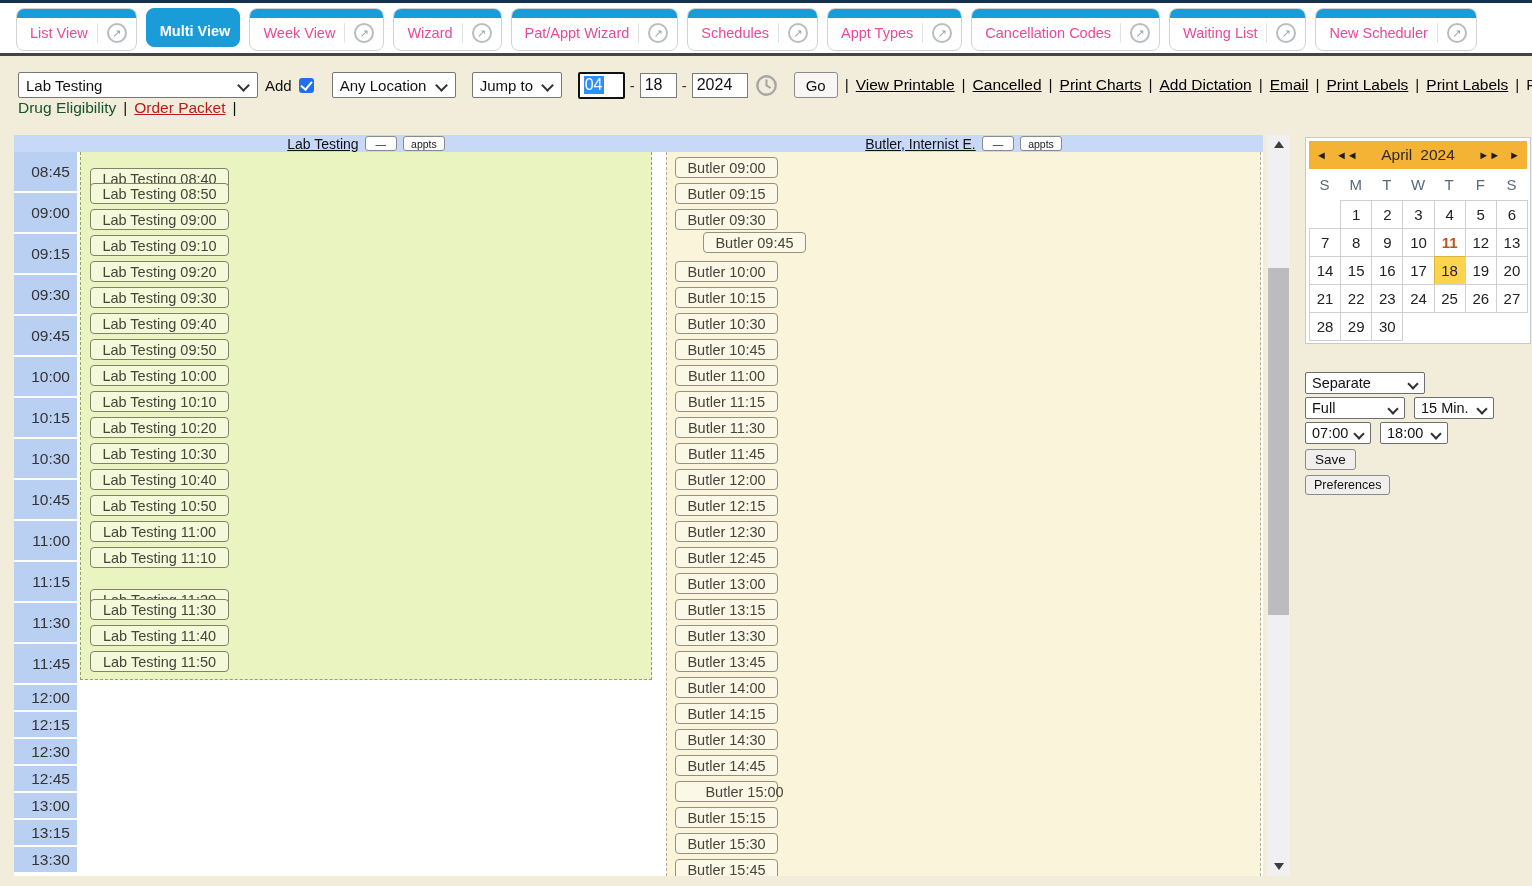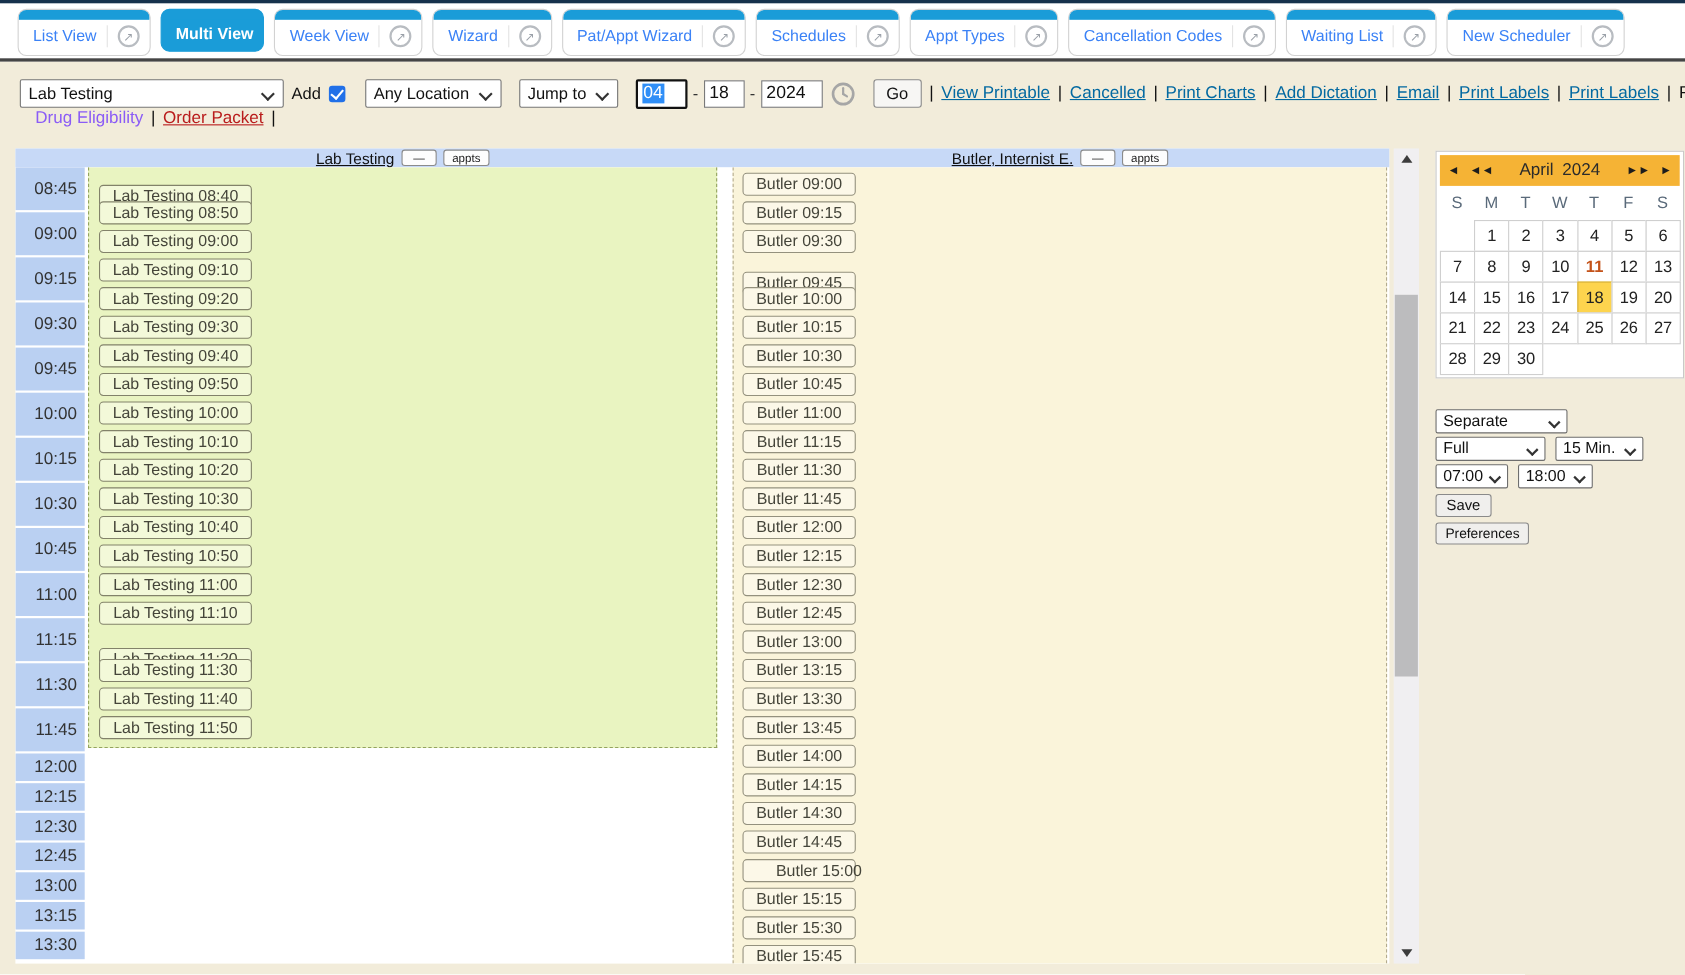--- a/index.html
+++ b/index.html
@@ -6,21 +6,21 @@
   body { font-family:"Liberation Sans", sans-serif; }
   .page { position:relative; width:1532px; height:886px; background:#f2ecda; overflow:hidden; font-family:"Liberation Sans", sans-serif; }
 
   
   .tabbar { position:absolute; top:0; left:0; right:0; height:56px; background:#ffffff;
             border-top:3px solid #16324c; border-bottom:3px solid #454545;
             display:flex; align-items:flex-start; padding:5px 0 0 16px; gap:9px; }
   .tab { border-radius:8px; overflow:hidden; background:#fff; border:1px solid #d2d2d2; display:flex; flex-direction:column; cursor:pointer; }
   .tab .cap { height:9px; background:#1a9cd8; }
   .tab-body { display:flex; align-items:center; padding:5px 9px 7px 13px; gap:9px; }
-  .tab-label { font-size:14.5px; color:#3b82f6; white-space:nowrap; }
+  .tab-label { font-size:14.5px; color:#ec4899; white-space:nowrap; }
   .tab-sep { width:1px; align-self:stretch; background:#e3e3e3; }
   .ext { width:20px; height:20px; border:2px solid #b8bcc1; border-radius:50%; color:#9aa0a8;
          font-size:11px; display:flex; align-items:center; justify-content:center; flex:0 0 auto; }
   .tab.active { background:#1a9cd8; border-color:#1a9cd8; }
   .tab.active .cap { background:#1a9cd8; }
   .tab.active .tab-label { color:#fff; font-weight:bold; }
 
   
   .toolbar { position:absolute; top:71px; left:18px; height:28px; display:flex; align-items:center; gap:7px; font-size:15px; color:#111; }
   .sel { position:relative; height:26px; background:#fff; border:1px solid #767676; border-radius:2px;
@@ -33,25 +33,25 @@
   .checkbox { width:15px; height:15px; background:#2170e8; border-radius:3px; position:relative; cursor:pointer; }
   .checkbox::after { content:""; position:absolute; left:4px; top:1px; width:5px; height:9px;
                      border-right:2px solid #fff; border-bottom:2px solid #fff; transform:rotate(40deg); }
   .din { height:25px; border:1px solid #7a7a7a; background:#fff; display:flex; align-items:center; padding:0 4px; font-size:16px; color:#111;text-align:right; }
   .din.focus { border:2px solid #111; border-radius:2px; height:27px; }
   .din.m { width:47px; } .din.d { width:37px; } .din.y { width:56px; }
   .din .hl { background:#2f8ef7; color:#fff; padding:0 1px; }
   .dsep { font-size:15px; color:#333; margin:0 -2px; }
   .btn-go { height:26px; padding:0 11px; background:#f7f6f4; border:1px solid #8b8b8b; border-radius:3px;
             font-size:15px; color:#111; font-family:"Liberation Sans",sans-serif; cursor:pointer; }
-  .tlink { color:#0369a1; text-decoration:underline; cursor:pointer; white-space:nowrap; }
+  .tlink { color:#000000; text-decoration:underline; cursor:pointer; white-space:nowrap; }
   .runall { color:#111; white-space:nowrap; cursor:pointer; }
   .sep { color:#111; }
   .row2 { position:absolute; top:99px; left:18px; font-size:15.5px; color:#111; display:flex; gap:7px; align-items:center; }
-  .plain-link { color:#8b5cf6; cursor:pointer;margin-left:14px; }
+  .plain-link { color:#14532d; cursor:pointer; }
   .u-link { color:#b91c1c; text-decoration:underline; cursor:pointer; }
 
   
   .sched { position:absolute; left:14px; top:135px; width:1249px; height:741px; background:#ffffff; }
   .sched-head { position:absolute; top:0; left:0; right:0; height:17px; background:#c7d9f7; }
   .hgroup { position:absolute; top:0; height:17px; display:flex; align-items:center; justify-content:center; gap:6px; }
   .hg-lab { left:66px; width:572px; }
   .hg-butler { left:652px; width:595px; }
   .htitle { font-size:14px; color:#111; text-decoration:underline; cursor:pointer; white-space:nowrap; }
   .hbtn { height:15px; padding:0 7px; font-size:10.5px; line-height:12px; background:#fdfdfd;
@@ -307,21 +307,21 @@
           <div class="slot" style="top: 395px;">Lab Testing 11:10</div>
           <div class="slot" style="top: 421px; margin-top: 16px;">Lab Testing 11:20</div>
           <div class="slot" style="top: 447px;">Lab Testing 11:30</div>
           <div class="slot" style="top: 473px;">Lab Testing 11:40</div>
           <div class="slot" style="top: 499px;">Lab Testing 11:50</div>
         </div>
       <div class="butler-col" id="butlerslots">
           <div class="slot" style="top: 5px;">Butler 09:00</div>
           <div class="slot" style="top: 31px;">Butler 09:15</div>
           <div class="slot" style="top: 57px;">Butler 09:30</div>
-          <div class="slot" style="top: 95px;">Butler 09:45</div>
+          <div class="slot" style="top: 80px; margin-left: 28px;">Butler 09:45</div>
           <div class="slot" style="top: 109px;">Butler 10:00</div>
           <div class="slot" style="top: 135px;">Butler 10:15</div>
           <div class="slot" style="top: 161px;">Butler 10:30</div>
           <div class="slot" style="top: 187px;">Butler 10:45</div>
           <div class="slot" style="top: 213px;">Butler 11:00</div>
           <div class="slot" style="top: 239px;">Butler 11:15</div>
           <div class="slot" style="top: 265px;">Butler 11:30</div>
           <div class="slot" style="top: 291px;">Butler 11:45</div>
           <div class="slot" style="top: 317px;">Butler 12:00</div>
           <div class="slot" style="top: 343px;">Butler 12:15</div>

